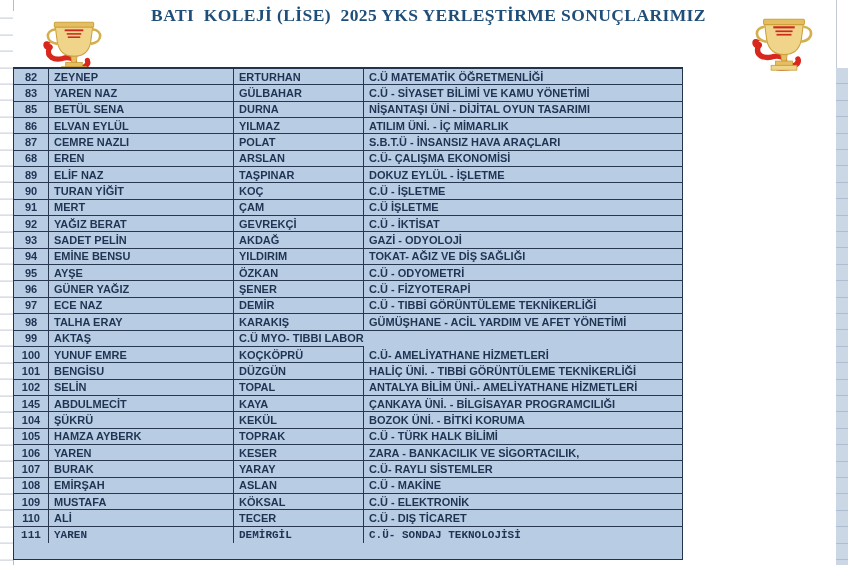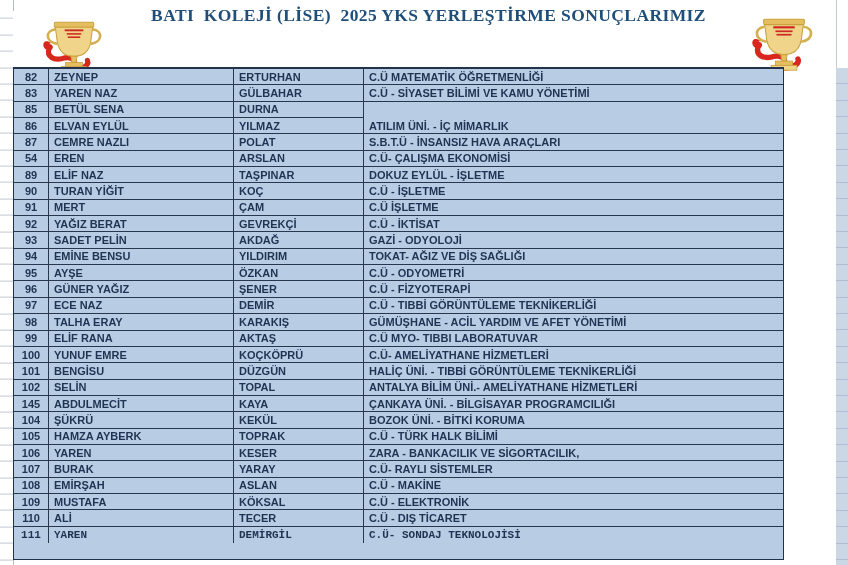--- a/index.html
+++ b/index.html
@@ -32,21 +32,21 @@
   .trophy.right{margin:0 12px 0 14px;}
   .title-block{
     flex:1 1 auto;text-align:center;color:#1f4e79;
     font-family:"Liberation Serif",serif;font-weight:bold;
     white-space:pre-wrap;
   }
   .title-line1{font-size:17.5px;letter-spacing:.4px;line-height:1.45;}
   .title-line2{font-size:17.5px;letter-spacing:.4px;line-height:1.3;}
   
   .table{
-    position:absolute;left:13px;top:67px;width:771px;height:493px;
+    position:absolute;left:13px;top:67px;width:670px;height:493px;
     display:block;background:#b8cce4;
     border-top:2px solid #22334e;border-left:1px solid #22334e;
     border-right:1.5px solid #22334e;border-bottom:1.5px solid #22334e;
     box-sizing:border-box;
   }
   .row{
     display:grid;grid-template-columns:35px 185px 130px 1fr;
     height:16.35px;box-sizing:border-box;
   }
   .cell{
@@ -122,38 +122,39 @@
     <div class="cell c-first">YAREN NAZ</div>
     <div class="cell c-last">GÜLBAHAR</div>
     <div class="cell c-prog">C.Ü - SİYASET BİLİMİ VE KAMU YÖNETİMİ</div>
   </div>
 
 
   <div class="row">
     <div class="cell c-no">85</div>
     <div class="cell c-first">BETÜL SENA</div>
     <div class="cell c-last">DURNA</div>
+    <div class="cell c-prog">NİŞANTAŞI ÜNİ - DİJİTAL OYUN TASARIMI</div>
   </div>
 
   <div class="row">
     <div class="cell c-no">86</div>
     <div class="cell c-first">ELVAN EYLÜL</div>
     <div class="cell c-last">YILMAZ</div>
     <div class="cell c-prog">ATILIM ÜNİ. - İÇ MİMARLIK</div>
   </div>
 
   <div class="row">
     <div class="cell c-no">87</div>
     <div class="cell c-first">CEMRE NAZLI</div>
     <div class="cell c-last">POLAT</div>
     <div class="cell c-prog">S.B.T.Ü - İNSANSIZ HAVA ARAÇLARI</div>
   </div>
 
   <div class="row">
-    <div class="cell c-no">54</div>
+    <div class="cell c-no">68</div>
     <div class="cell c-first">EREN</div>
     <div class="cell c-last">ARSLAN</div>
     <div class="cell c-prog">C.Ü- ÇALIŞMA EKONOMİSİ</div>
   </div>
 
   <div class="row">
     <div class="cell c-no">89</div>
     <div class="cell c-first">ELİF NAZ</div>
     <div class="cell c-last">TAŞPINAR</div>
     <div class="cell c-prog">DOKUZ EYLÜL - İŞLETME</div>
@@ -217,21 +218,20 @@
 
   <div class="row">
     <div class="cell c-no">98</div>
     <div class="cell c-first">TALHA ERAY</div>
     <div class="cell c-last">KARAKIŞ</div>
     <div class="cell c-prog">GÜMÜŞHANE - ACİL YARDIM VE AFET YÖNETİMİ</div>
   </div>
 
   <div class="row">
     <div class="cell c-no">99</div>
-    <div class="cell c-first">ELİF RANA</div>
     <div class="cell c-last">AKTAŞ</div>
     <div class="cell c-prog">C.Ü MYO- TIBBI LABORATUVAR</div>
   </div>
 
   <div class="row">
     <div class="cell c-no">100</div>
     <div class="cell c-first">YUNUF EMRE</div>
     <div class="cell c-last">KOÇKÖPRÜ</div>
     <div class="cell c-prog">C.Ü- AMELİYATHANE HİZMETLERİ</div>
   </div>

